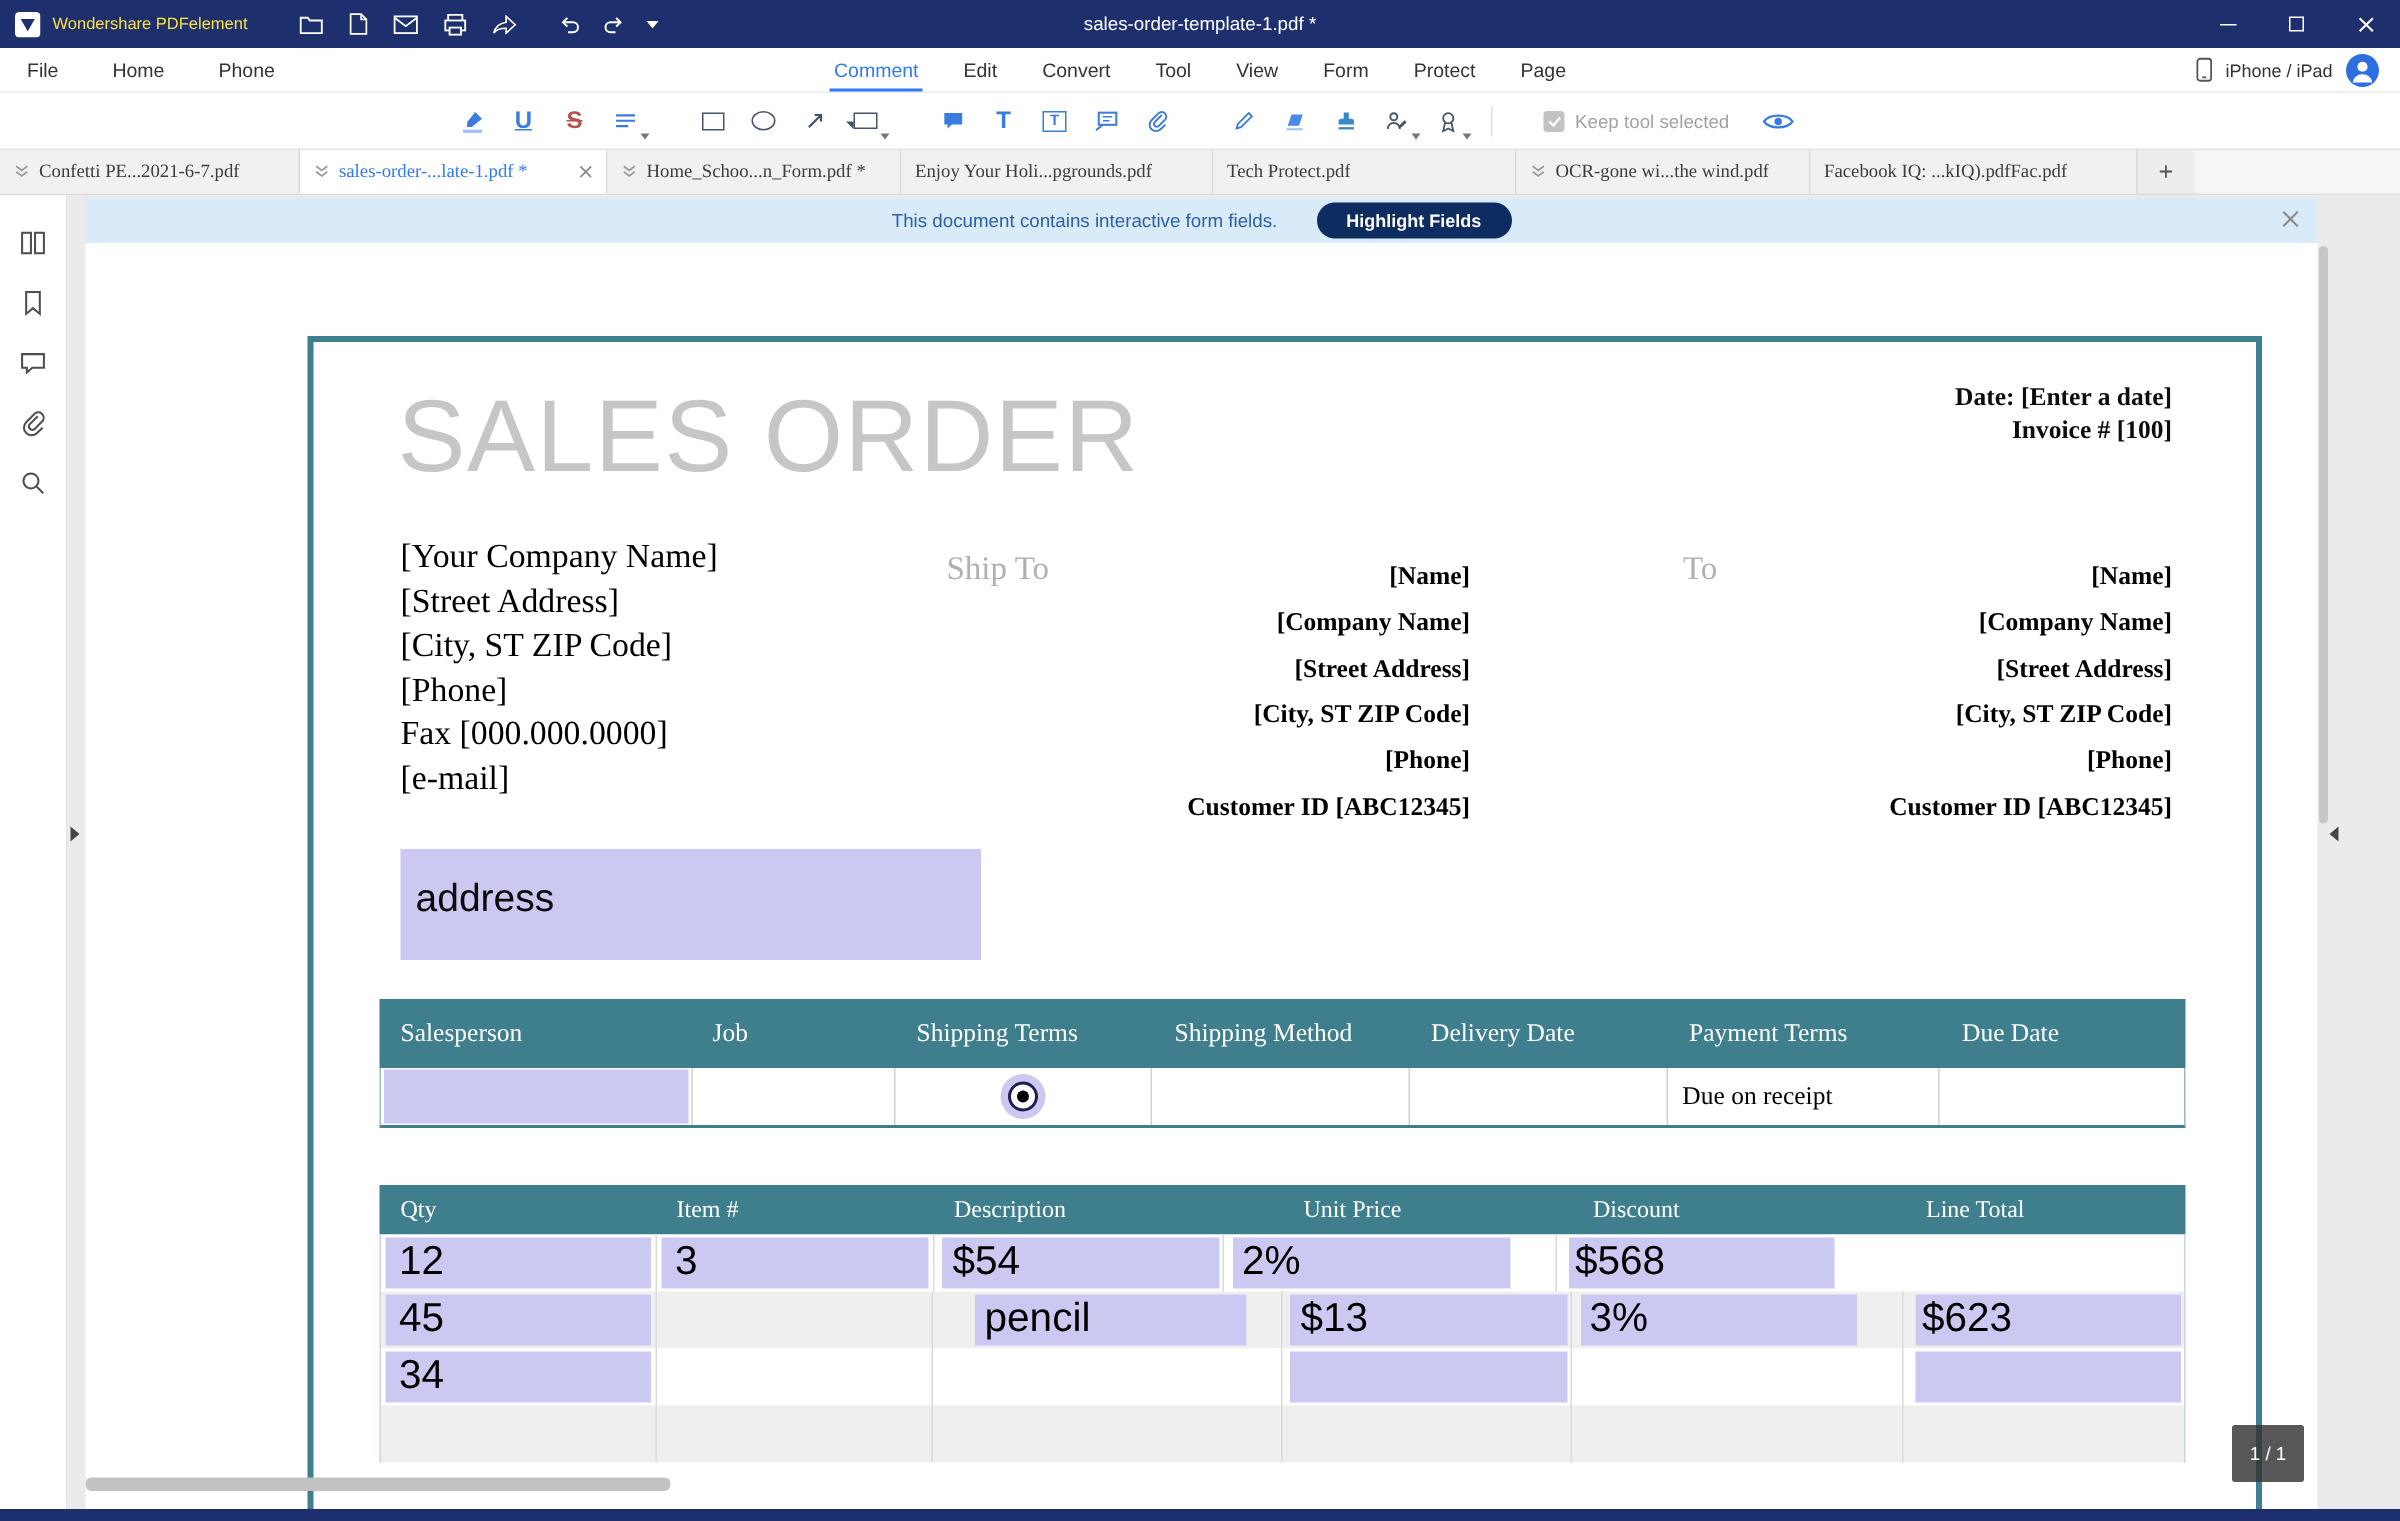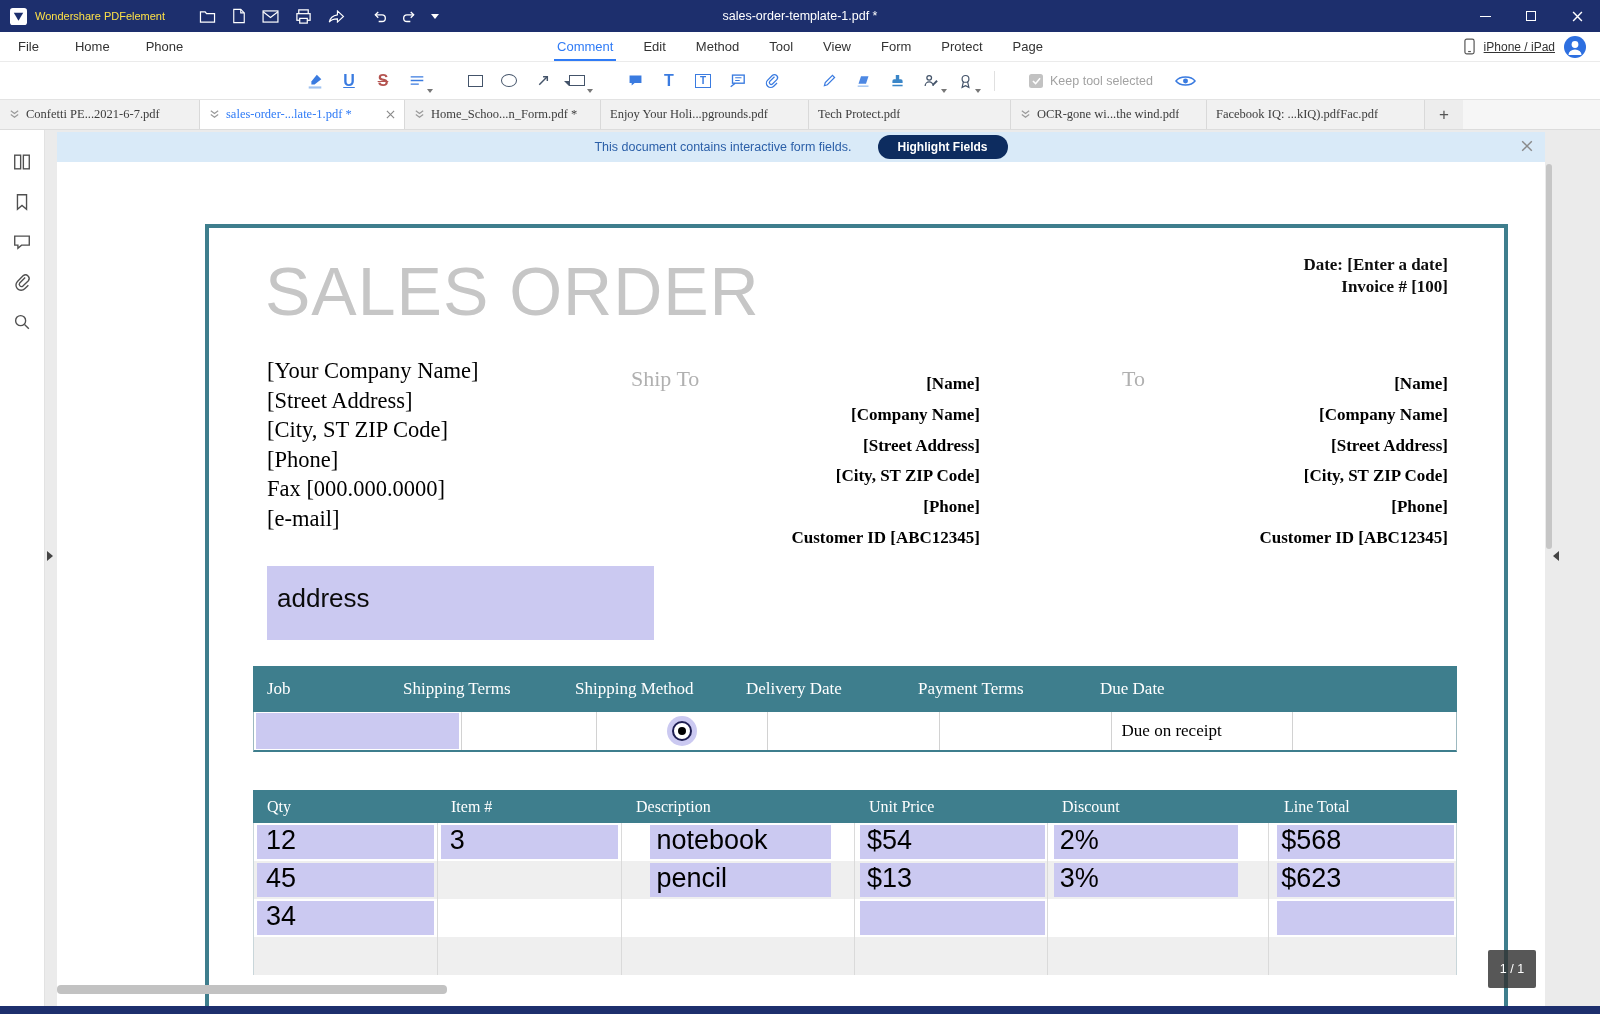--- a/index.html
+++ b/index.html
@@ -20,21 +20,21 @@
   .max-glyph { width:10px; height:10px; border:1.3px solid #fff; }
   .tri-down { width:0; height:0; border-left:4px solid transparent; border-right:4px solid transparent; border-top:5px solid #fff; }
 
   
   .menubar { height:30px; background:#fff; border-bottom:1px solid #ebebeb; position:relative; }
   .mb-left { position:absolute; left:18px; top:0; height:100%; display:flex; gap:36px; align-items:center; font-size:13px; color:#333; }
   .mb-center { position:absolute; left:0; right:0; top:0; height:100%; display:flex; justify-content:center; gap:30px; align-items:center; font-size:13px; color:#333; }
   .mb-item { cursor:pointer; position:relative; }
   .mb-item.active { color:#2f7bf6; }
   .mb-item.active::after { content:""; position:absolute; left:-3px; right:-3px; bottom:-7px; height:2.5px; background:#2f7bf6; }
-  .mb-right { position:absolute; right:14px; top:0; height:100%; display:flex; align-items:center; gap:9px; font-size:12px; color:#333;text-decoration:underline; }
+  .mb-right { position:absolute; right:14px; top:0; height:100%; display:flex; align-items:center; gap:9px; font-size:12px; color:#333; }
 
   
   .toolbar { height:38px; background:#fff; border-bottom:1px solid #e3e3e3; display:flex; align-items:center; padding-left:298px; }
   .tool { width:34px; height:28px; display:flex; align-items:center; justify-content:center; position:relative; cursor:pointer; }
   .tgap { width:24px; }
   .tdiv { width:1px; height:20px; background:#e0e0e0; margin:0 12px; }
   .caret { position:absolute; right:1px; bottom:2px; width:0; height:0; border-left:3.5px solid transparent; border-right:3.5px solid transparent; border-top:4px solid #777; }
   .glyphU { font-size:16px; font-weight:700; color:#3a7be0; text-decoration:underline; }
   .glyphS { font-size:16px; font-weight:700; color:#b4534f; text-decoration:line-through; }
   .glyphT { font-size:16px; font-weight:700; color:#3a7be0; }
@@ -201,21 +201,21 @@
 
 <div class="menubar">
   <div class="mb-left">
     <span class="mb-item">File</span>
     <span class="mb-item">Home</span>
     <span class="mb-item">Phone</span>
   </div>
   <div class="mb-center">
     <span class="mb-item active">Comment</span>
     <span class="mb-item">Edit</span>
-    <span class="mb-item">Method</span>
+    <span class="mb-item">Convert</span>
     <span class="mb-item">Tool</span>
     <span class="mb-item">View</span>
     <span class="mb-item">Form</span>
     <span class="mb-item">Protect</span>
     <span class="mb-item">Page</span>
   </div>
   <div class="mb-right">
     <span>
       <svg width="11" height="17" viewBox="0 0 12 18">
           <rect x="1" y="1" width="10" height="16" rx="2" fill="none" stroke="#555" stroke-width="1.3"></rect>
@@ -466,20 +466,21 @@
         <div>[Phone]</div>
         <div>Customer ID [ABC12345]</div>
       </div>
 
       <div class="address-field">
         <span>address</span>
       </div>
 
       <div class="torder">
         <div class="thead">
+          <div class="th c1">Salesperson</div>
           <div class="th c2">Job</div>
           <div class="th c4">Shipping Terms</div>
           <div class="th c3">Shipping Method</div>
           <div class="th c5">Delivery Date</div>
           <div class="th c6">Payment Terms</div>
           <div class="th c7">Due Date</div>
         </div>
         <div class="tbody">
           <div class="td c1">
               <span class="fill"></span>
@@ -511,24 +512,20 @@
 
         <div class="row">
           <div class="td i1">
               <span class="lav f-qty"></span>
               <span class="val">12</span>
             </div>
           <div class="td i2">
               <span class="lav f-item"></span>
               <span class="val">3</span>
             </div>
-          <div class="td i3">
-              <span class="lav f-desc"></span>
-              <span class="val val-desc">notebook</span>
-            </div>
           <div class="td i4">
               <span class="lav f-unit"></span>
               <span class="val">$54</span>
             </div>
           <div class="td i5">
               <span class="lav f-disc"></span>
               <span class="val">2%</span>
             </div>
           <div class="td i6">
               <span class="lav f-total"></span>

